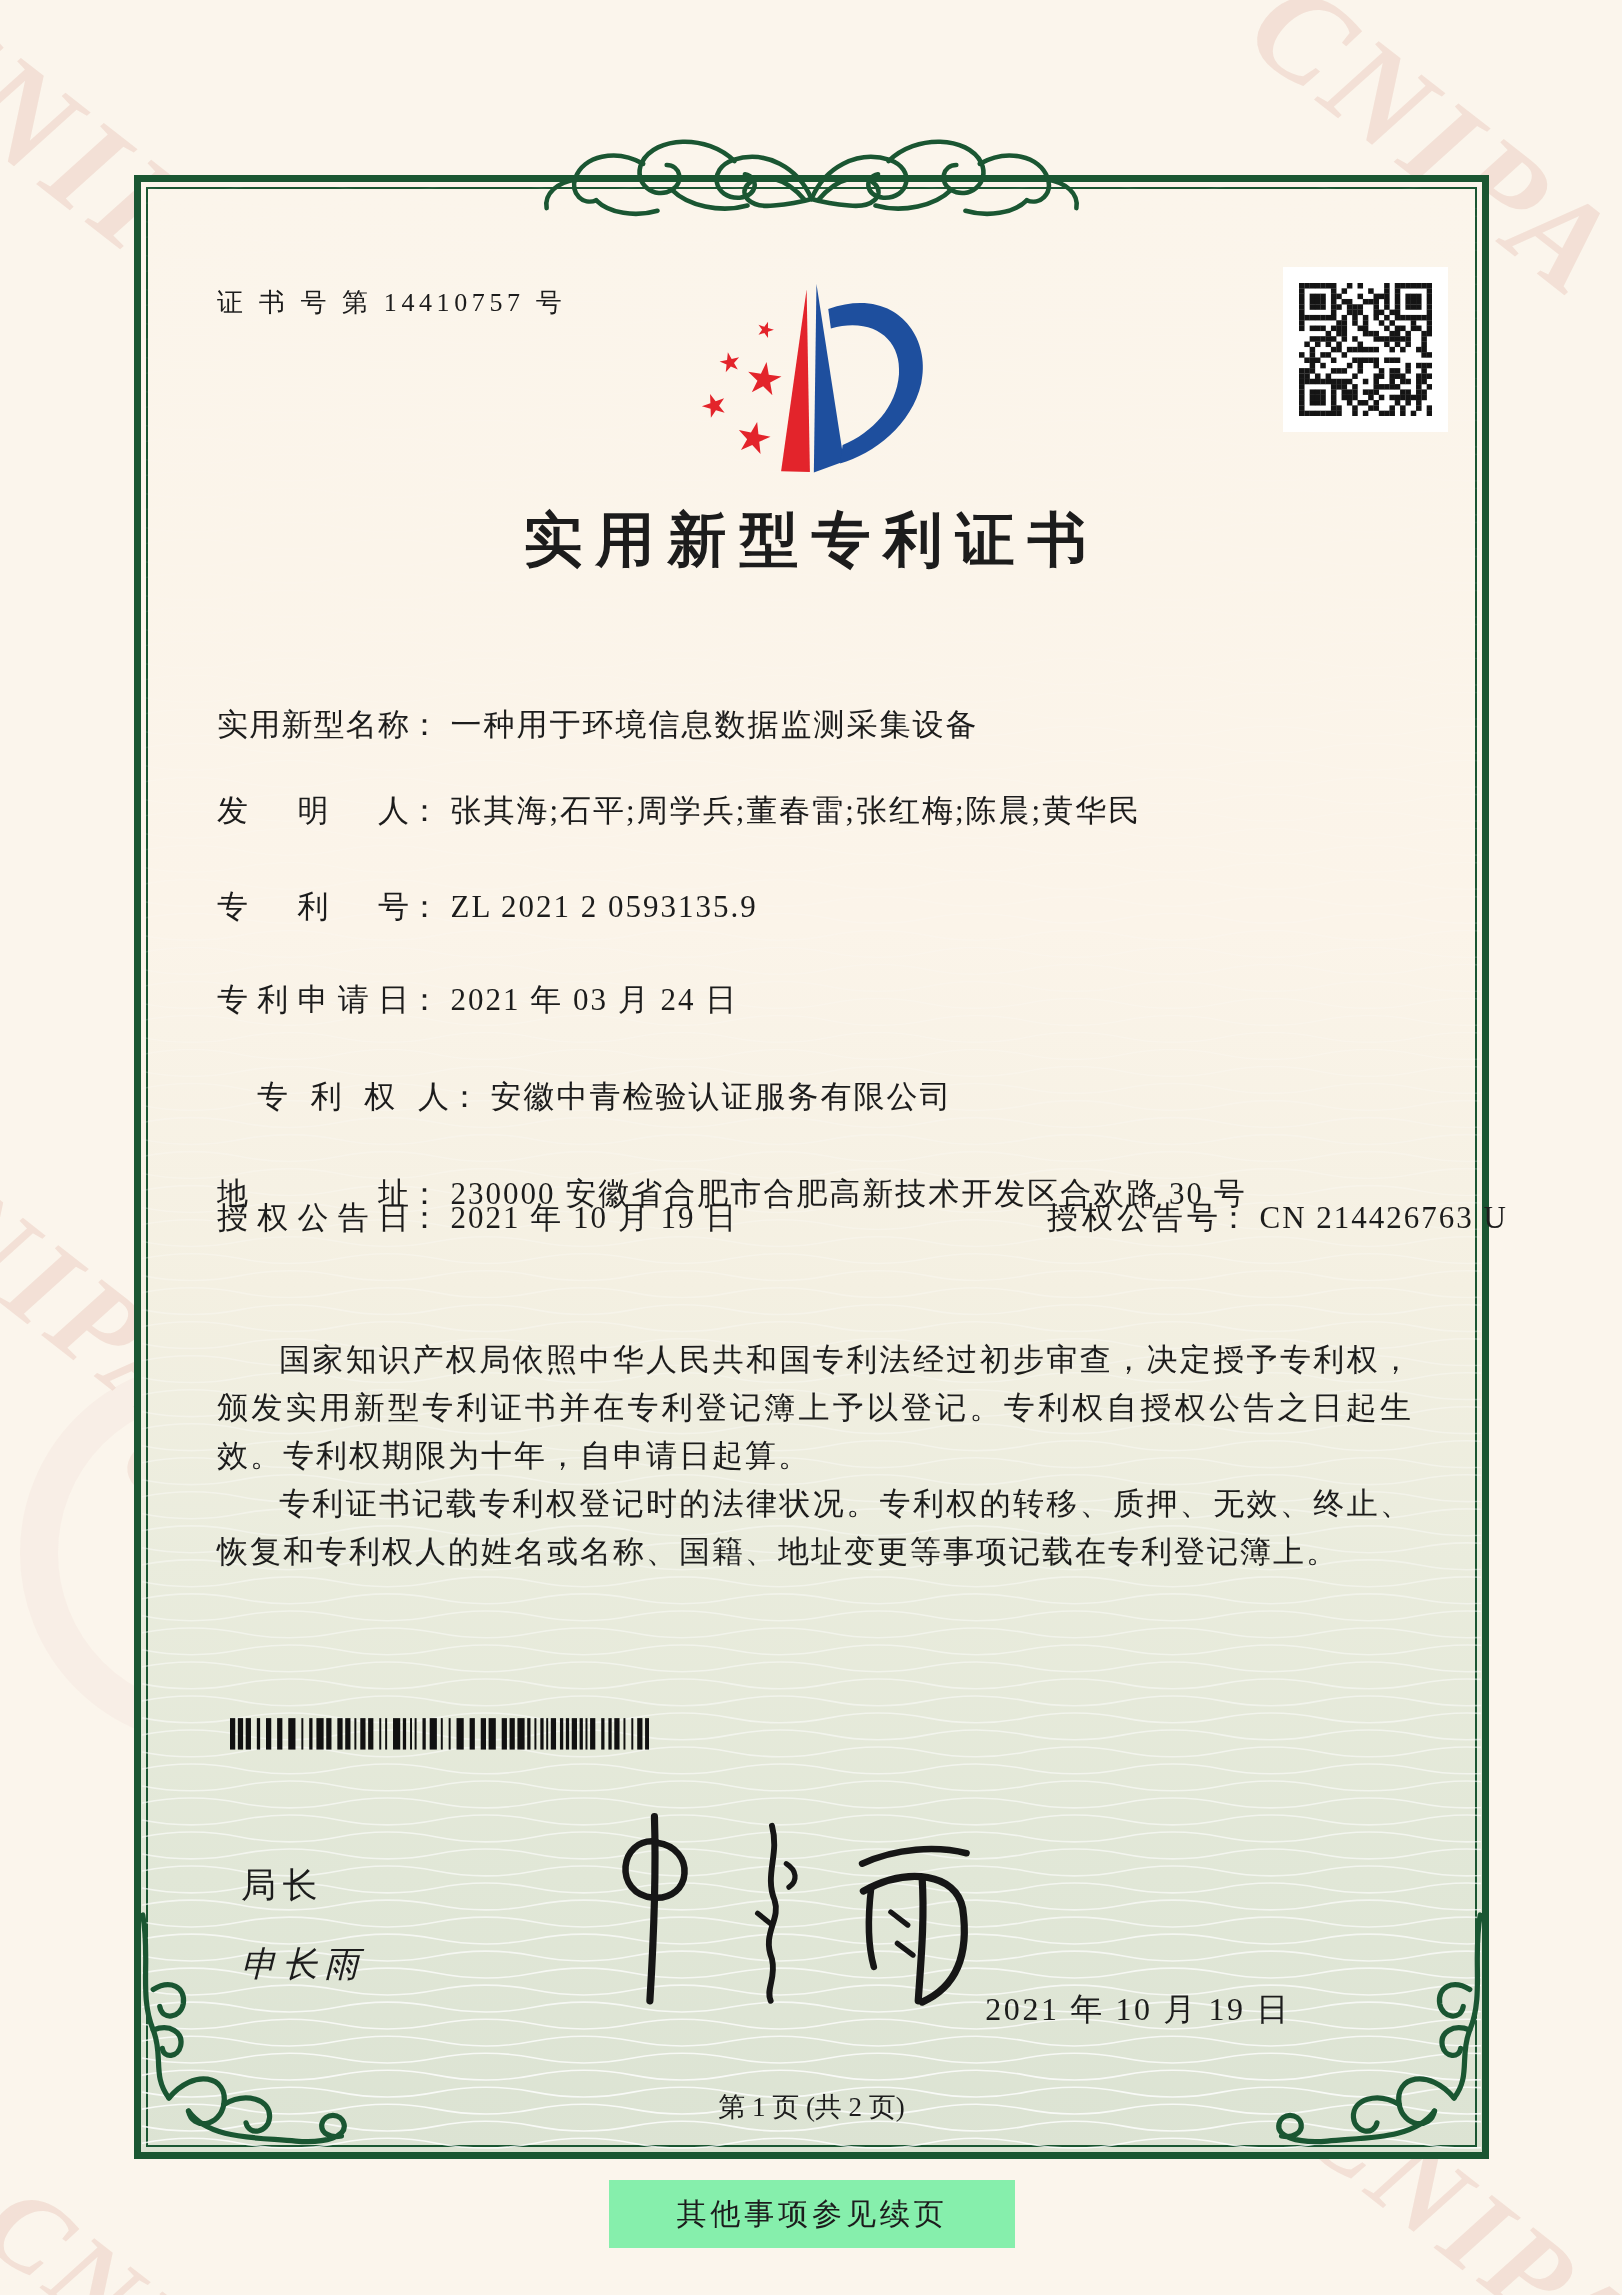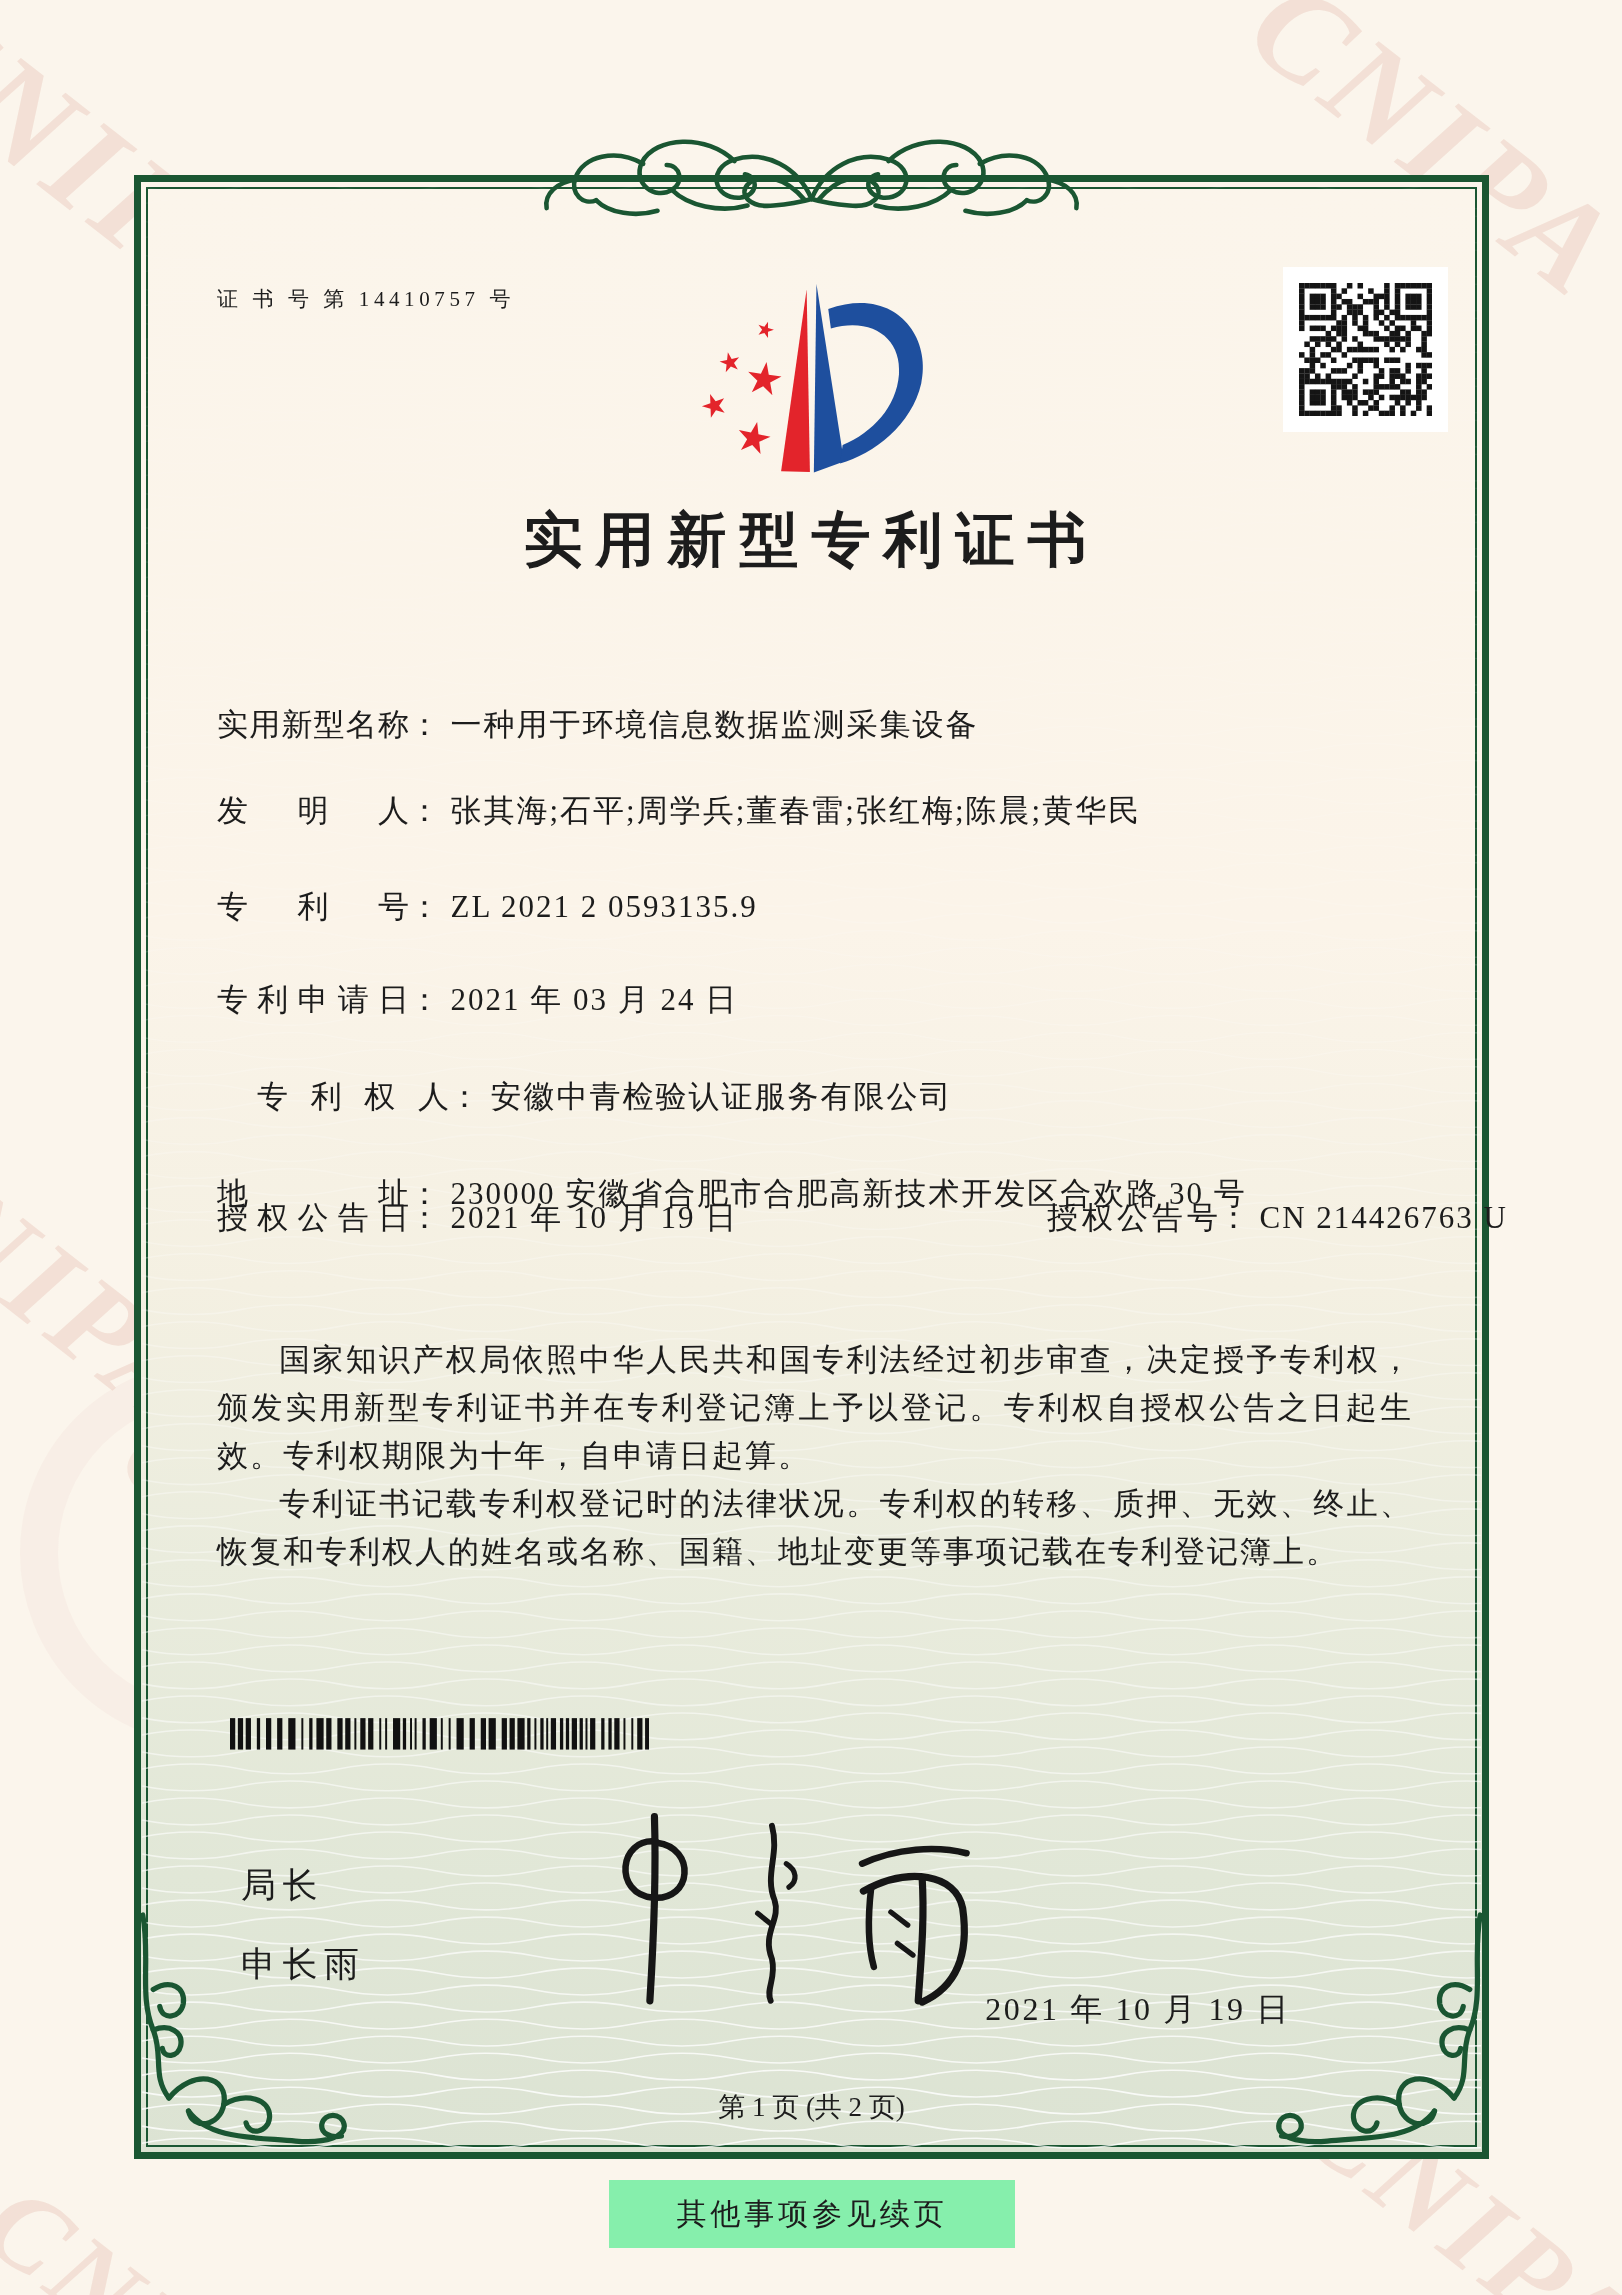--- a/index.html
+++ b/index.html
@@ -30,38 +30,38 @@
   }
   .frame-inner{
     position:absolute; left:5.2px; top:5.2px; right:5.2px; bottom:5.2px;
     border:2px solid #1a5632; pointer-events:none;
   }
   .waves{position:absolute; left:142px; top:183px; z-index:1; pointer-events:none;}
   .ornament{position:absolute; z-index:3; pointer-events:none;}
   .corner-br{transform:scaleX(-1); transform-origin:center;}
   
   .content{position:absolute; left:0; top:0; width:1623px; height:2295px; z-index:4;}
-  .cert-no{position:absolute; left:217px; top:285px; font-size:21px; letter-spacing:4.6px;}
+  .cert-no{position:absolute; left:217px; top:285px; font-size:26px; letter-spacing:4.6px;}
   .logo{position:absolute; left:688px; top:267px;}
   .qr-box{position:absolute; left:1283px; top:267px; width:165px; height:165px; background:#ffffff;
           display:flex; align-items:center; justify-content:center;}
   .title{position:absolute; left:0; top:501px; width:1623px; text-align:center;
          font-size:59px; font-weight:700; letter-spacing:13px;}
   .field-row{position:absolute; left:217px; font-size:31px; white-space:nowrap;}
   .flabel{display:inline-block; width:192px; text-align:justify; text-align-last:justify; vertical-align:bottom;}
   .colon{display:inline-block;}
   .fvalue{margin-left:10.5px; letter-spacing:2px;}
   .grant-no-pair{position:absolute; left:830px; top:0;}
   .grant-no-pair .flabel{width:171px;}
   .paragraphs{position:absolute; left:217px; top:1336px; width:1196px;
               font-size:31px; line-height:48px; text-align:justify; letter-spacing:2px;}
   .paragraphs p{margin:0; text-indent:2em;}
   .barcode{position:absolute; left:230px; top:1718px;}
   .signer-title{position:absolute; left:241px; top:1862px; font-size:35px; letter-spacing:6.5px;}
-  .signer-name{position:absolute; left:241px; top:1941px; font-size:35px; letter-spacing:6.5px;}
+  .signer-name{position:absolute; left:241px; top:1941px; font-size:35px; letter-spacing:6.5px;font-style:italic;}
   .signature{position:absolute; left:556px; top:1801px;}
   .issue-date{position:absolute; left:968px; top:1988px; width:340px; text-align:center;
               font-size:32px; letter-spacing:2.6px;}
   .page-info{position:absolute; left:0; top:2089px; width:1623px; text-align:center; font-size:27px;}
   .cont-strip{position:absolute; left:609px; top:2180px; width:406px; height:68px; background:#86efac;
               display:flex; align-items:center; justify-content:center; z-index:5;}
   .cont-note{font-size:30px; letter-spacing:3.9px;}
 </style>
 </head>
 <body>

